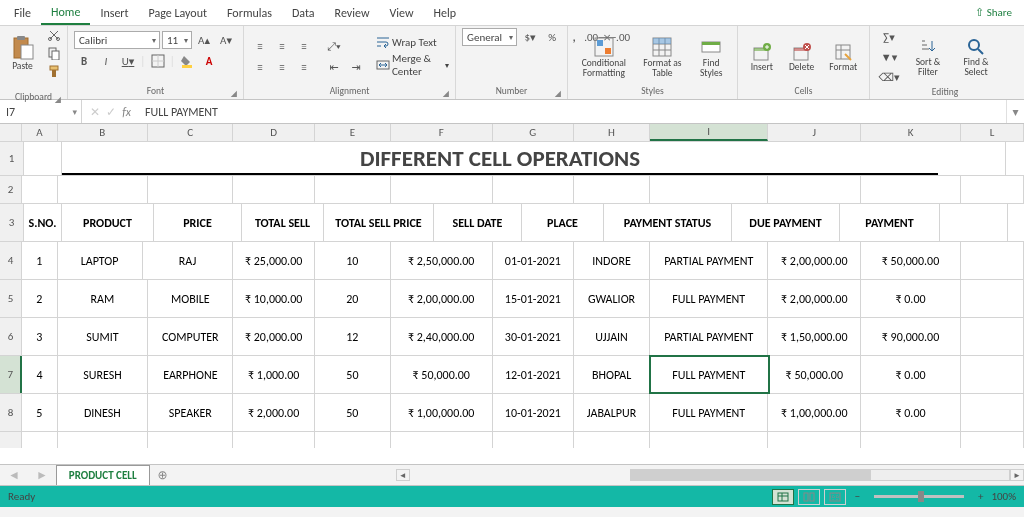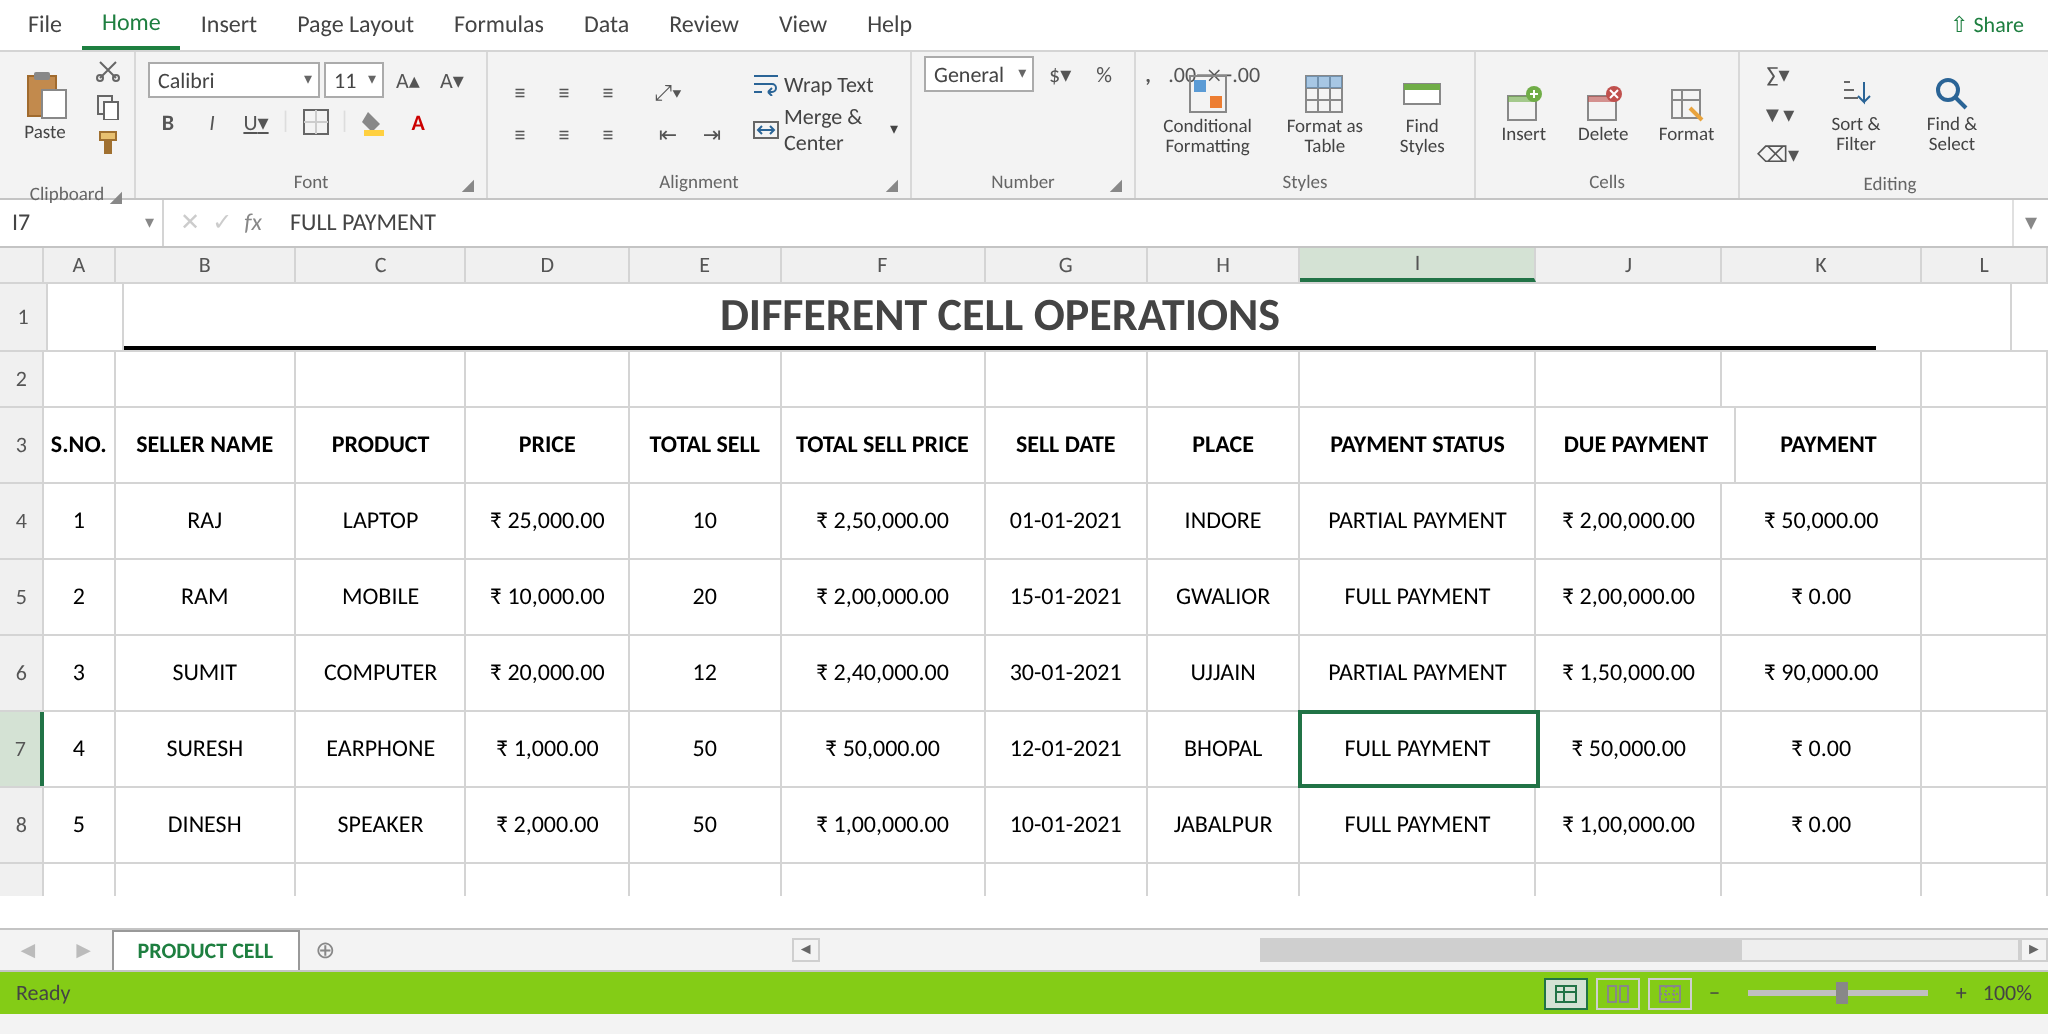--- a/index.html
+++ b/index.html
@@ -57,21 +57,21 @@
 
 .sheet-tabs { display:flex; align-items:center; height:21px; background:#f3f3f3; border-top:1px solid #c4c4c4;}
 .st-nav{ padding:0 8px; color:#bbb;}
 .sheet-tab{ background:#fff; padding:3px 12px; font-size:11px; border:1px solid #999; border-bottom:none; color:#1e7f40; font-weight:bold;}
 .add-sheet{ padding:0 8px; color:#888;}
 .hscroll{ margin-left:auto; width:380px; height:12px; background:#eee; border:1px solid #cfcfcf; position:relative;}
 .hscroll .thumb{position:absolute; left:0; width:240px; height:100%; background:#cfcfcf;}
 .hscroll-arrow{width:14px;height:12px;border:1px solid #cfcfcf;display:flex;align-items:center;justify-content:center;font-size:8px;color:#666;}
 
 
-.status { display:flex; align-items:center; height:22px; background:#84cc16; border-top:1px solid #c4c4c4; font-size:11px; padding:0 8px;}
+.status { display:flex; align-items:center; height:22px; background:#14b8a6; border-top:1px solid #c4c4c4; font-size:11px; padding:0 8px;}
 .status .right{margin-left:auto; display:flex; align-items:center; gap:4px;}
 .view-btn{ width:22px; height:16px; border:1px solid #cfcfcf; display:flex; align-items:center; justify-content:center;}
 .view-btn.active{background:#d4e2d4; border-color:#217346;}
 .zoom-slider{ width:90px; height:3px; background:#c0c0c0; position:relative; margin:0 6px;}
 .zoom-slider .th{position:absolute; left:44px; top:-4px; width:6px; height:11px; background:#888;}
 
 svg{display:block;}
 </style>
 </head>
 <body>
@@ -377,37 +377,36 @@
       <div class="cell c-G"></div>
       <div class="cell c-H"></div>
       <div class="cell c-I"></div>
       <div class="cell c-J"></div>
       <div class="cell c-K"></div>
       <div class="cell c-L"></div>
   </div>
   <div class="row hdr">
     <div class="rn">3</div>
     <div class="cell c-A">S.NO.</div>
-    <div class="cell c-B">SELLER NAME</div>
     <div class="cell c-C">PRODUCT</div>
     <div class="cell c-D">PRICE</div>
     <div class="cell c-E">TOTAL SELL</div>
     <div class="cell c-F">TOTAL SELL PRICE</div>
     <div class="cell c-G">SELL DATE</div>
     <div class="cell c-H">PLACE</div>
     <div class="cell c-I">PAYMENT STATUS</div>
     <div class="cell c-K">DUE PAYMENT</div>
     <div class="cell c-J">PAYMENT</div>
     <div class="cell c-L"></div>
   </div>
   <div class="row">
     <div class="rn">4</div>
     <div class="cell c-A">1</div>
+      <div class="cell c-C">LAPTOP</div>
       <div class="cell c-B">RAJ</div>
-      <div class="cell c-C">LAPTOP</div>
       <div class="cell c-D">₹ 25,000.00</div>
       <div class="cell c-E">10</div>
       <div class="cell c-F">₹ 2,50,000.00</div>
       <div class="cell c-G">01-01-2021</div>
       <div class="cell c-H">INDORE</div>
       <div class="cell c-I">PARTIAL PAYMENT</div>
       <div class="cell c-J">₹ 2,00,000.00</div>
       <div class="cell c-K">₹ 50,000.00</div>
       <div class="cell c-L"></div>
   </div>

